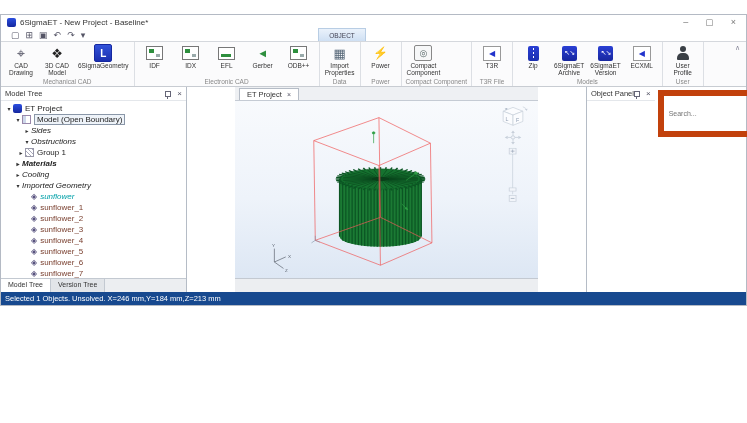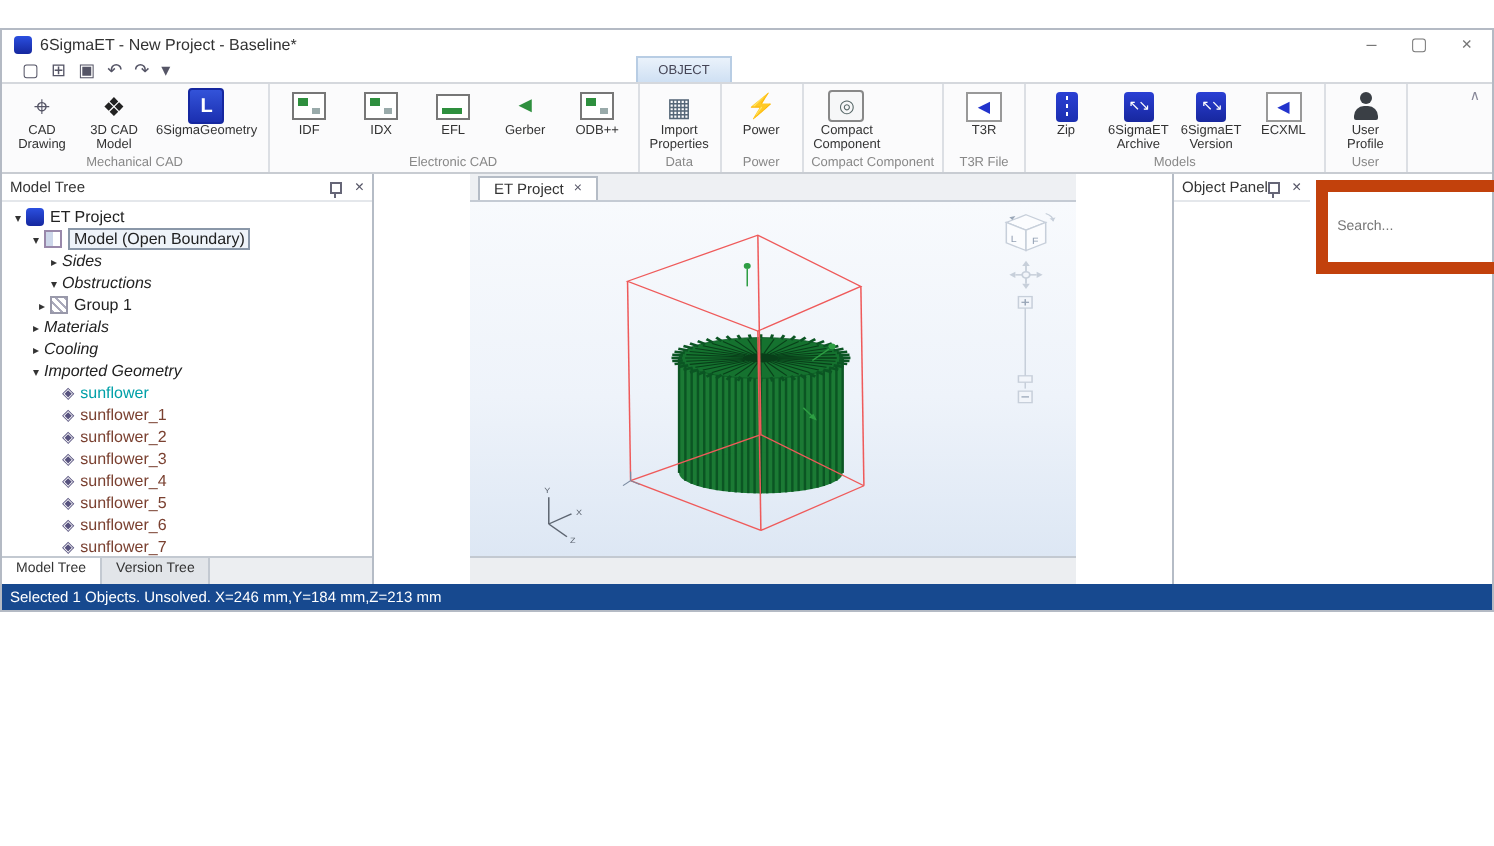--- a/index.html
+++ b/index.html
@@ -73,21 +73,21 @@
   .trow .arrow{width:8px;font-size:6px;color:#333;text-align:center;flex:0 0 auto;}
   .ticon{flex:0 0 auto;margin-right:3px;display:inline-block;}
   .t-project{width:9px;height:9px;border-radius:2px;background:linear-gradient(#2b4fe0,#15279e);}
   .t-model{width:9px;height:9px;border:1px solid #98a;background:linear-gradient(90deg,#cdd7ea 50%,#fff 50%);box-sizing:border-box;}
   .t-group{width:9px;height:9px;border:1px solid #99a;box-sizing:border-box;
            background:repeating-linear-gradient(45deg,#aab 0 1px,#fff 1px 3px);}
   .t-diamond{font-size:8px;color:#57527e;line-height:9px;}
   .tlabel{color:#222;}
   .tlabel.it{font-style:italic;}
   .tlabel.sel{border:1px solid #8a97a8;background:#eef3f9;padding:0 2px;}
-  .tlabel.teal{color:#00a0a8;}
+  .tlabel.teal{color:#00a0a8;font-style:italic;}
   .tlabel.maroon{color:#7a4030;}
   
   .btabs{height:13px;display:flex;align-items:stretch;border-top:1px solid #c3c9d1;background:#eceef1;flex:0 0 auto;}
   .btab{font-size:7px;color:#333;padding:2px 7px 0 7px;border-right:1px solid #c3c9d1;background:#e2e5e9;}
   .btab.active{background:#fff;}
   
   .center{flex:1;display:flex;flex-direction:column;min-width:0;}
   .vtabstrip{height:13px;background:#eef0f3;border-bottom:1px solid #c5cbd4;display:flex;align-items:stretch;flex:0 0 auto;}
   .vtab{background:#fff;border:1px solid #b5bcc6;border-bottom:none;margin-left:4px;margin-top:1px;
         font-size:7.5px;color:#333;display:flex;align-items:center;gap:5px;padding:0 7px;}
@@ -337,21 +337,21 @@
           </div>
           <div class="trow" style="padding-left: 22px;">
             <span class="arrow">▾</span>
             <span class="tlabel it">Obstructions</span>
           </div>
           <div class="trow" style="padding-left: 16px;">
             <span class="arrow">▸</span>
             <span class="ticon t-group"></span>
             <span class="tlabel">Group 1</span>
           </div>
-          <div class="trow" style="padding-left: 13px;">
+          <div class="trow" style="padding-left: 13px; font-weight: bold;">
             <span class="arrow">▸</span>
             <span class="tlabel it">Materials</span>
           </div>
           <div class="trow" style="padding-left: 13px;">
             <span class="arrow">▸</span>
             <span class="tlabel it">Cooling</span>
           </div>
           <div class="trow" style="padding-left: 13px;">
             <span class="arrow">▾</span>
             <span class="tlabel it">Imported Geometry</span>

